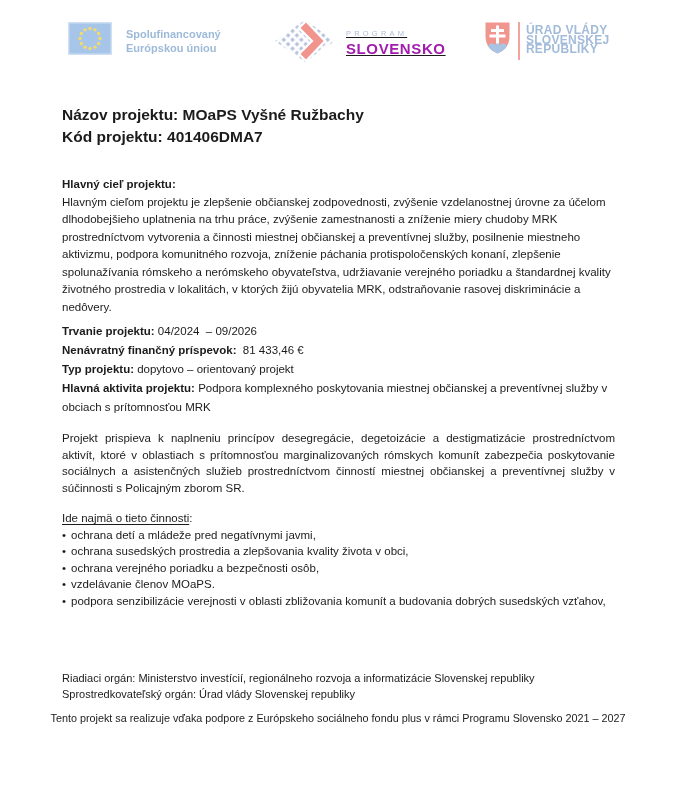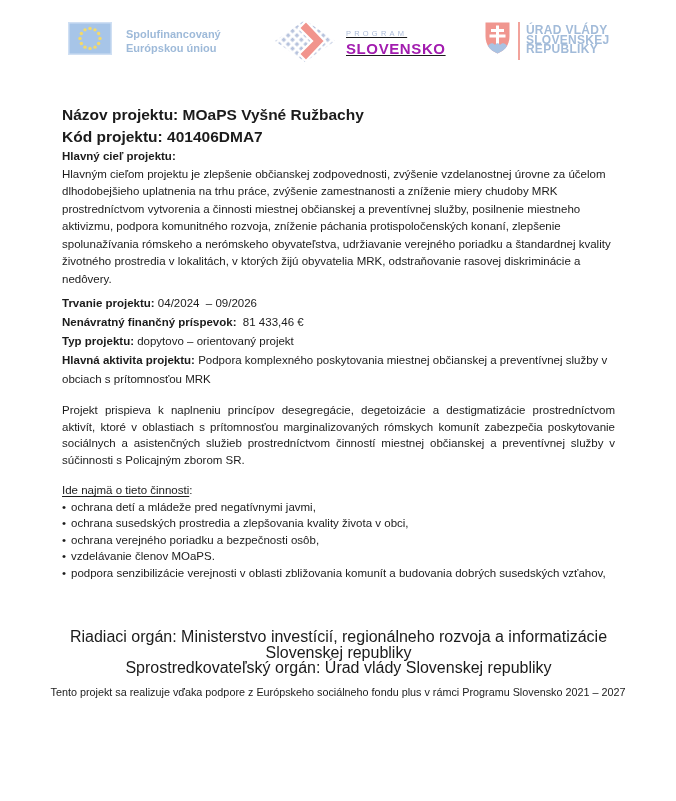--- a/index.html
+++ b/index.html
@@ -14,30 +14,30 @@
   .program-logo{position:absolute;left:275px;top:19px;display:flex;align-items:center;text-decoration:underline;}
   .program-text{margin-left:9px;}
   .program-word1{font-size:7.5px;letter-spacing:3.2px;color:#adbcd8;font-weight:400;}
   .program-word2{font-size:15px;letter-spacing:0.6px;color:#a21caf;font-weight:700;margin-top:2px;}
   .urad-logo{position:absolute;left:484px;top:21px;display:flex;}
   .urad-divider{width:2px;height:38px;background:#f2a39c;margin-left:7px;margin-top:1px;}
   .urad-text{margin-left:6px;margin-top:5px;font-size:12px;font-weight:700;line-height:9.5px;color:#a2bbd9;letter-spacing:0.3px;}
   
   .pad{padding-left:62px;padding-right:61px;}
   .title-block{margin-top:19px;font-size:15.5px;font-weight:700;line-height:22px;}
-  .goal-section{font-size:11.5px;line-height:17.5px;}
+  .goal-section{margin-top:28px;font-size:11.5px;line-height:17.5px;}
   .b{font-weight:700;}
   .details{margin-top:6px;font-size:11.5px;line-height:19px;}
   .detail-value{white-space:pre-wrap;}
   .description{margin-top:13px;font-size:11.5px;line-height:16.5px;text-align:justify;}
   .activities{margin-top:14px;font-size:11.5px;line-height:16.5px;}
   .underline{text-decoration:underline;text-underline-offset:2px;}
   .bullet{margin-right:5px;}
   .staffing{margin-top:40px;font-size:11.5px;line-height:17.5px;white-space:pre-wrap;}
-  .footer-orgs{margin-top:48px;font-size:16px;line-height:15.5px;text-align:center;}
+  .footer-orgs{margin-top:62px;font-size:11px;line-height:15.5px;text-align:left;}
   .footer-note{margin-top:9px;font-size:10.8px;line-height:15.5px;text-align:center;}
 </style>
 </head>
 <body>
 
 <div id="page">
 
   <div class="header">
 
     <div class="eu-logo">

